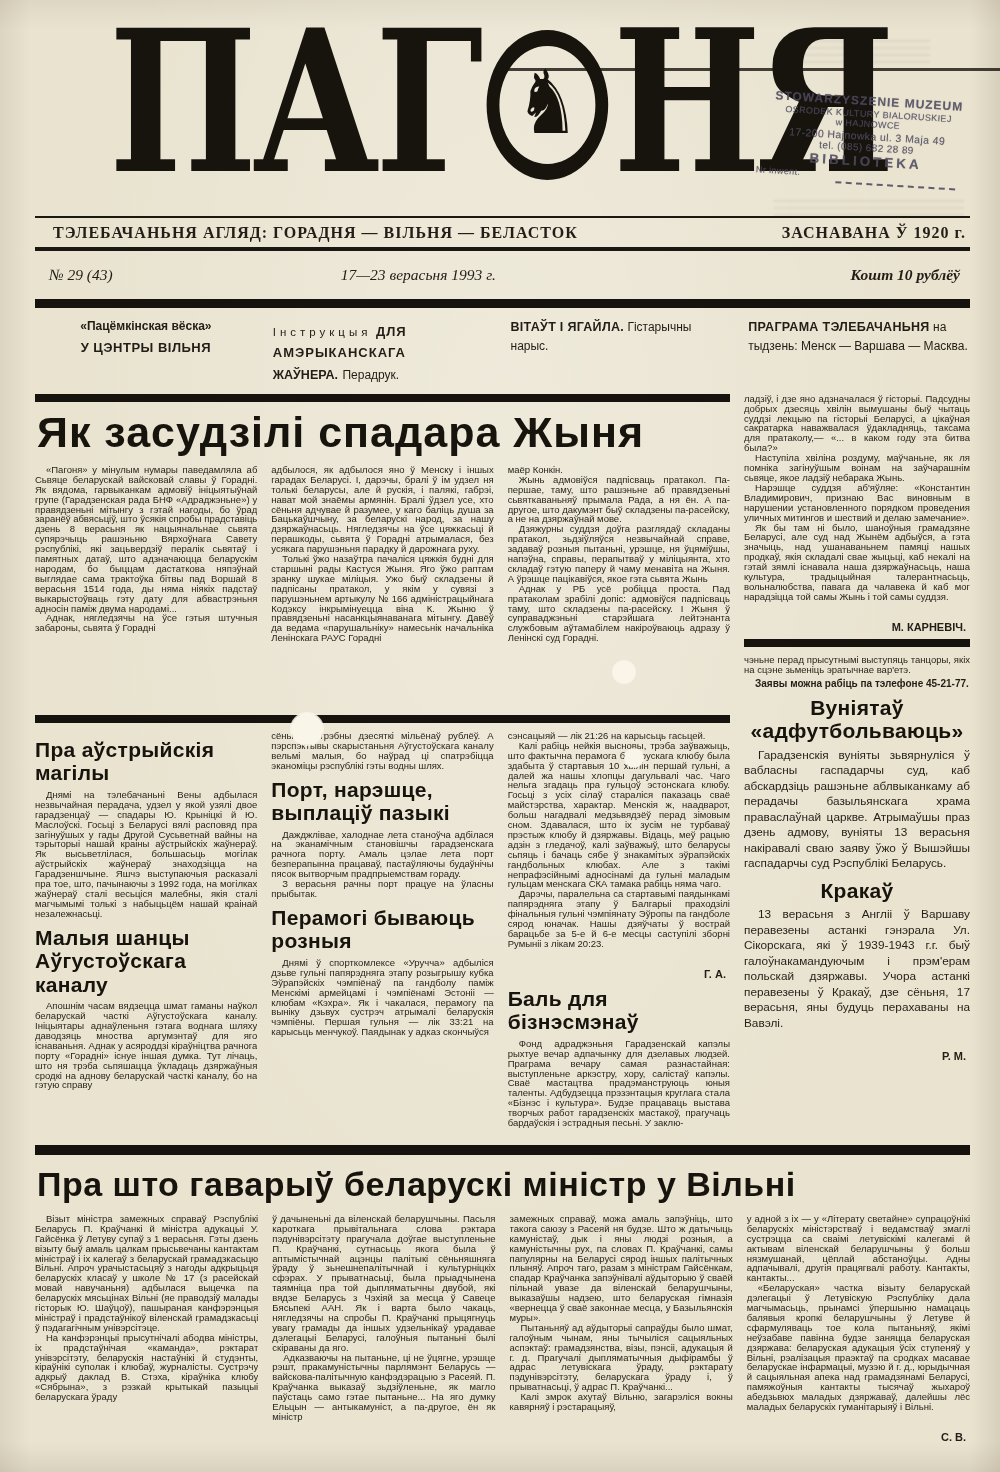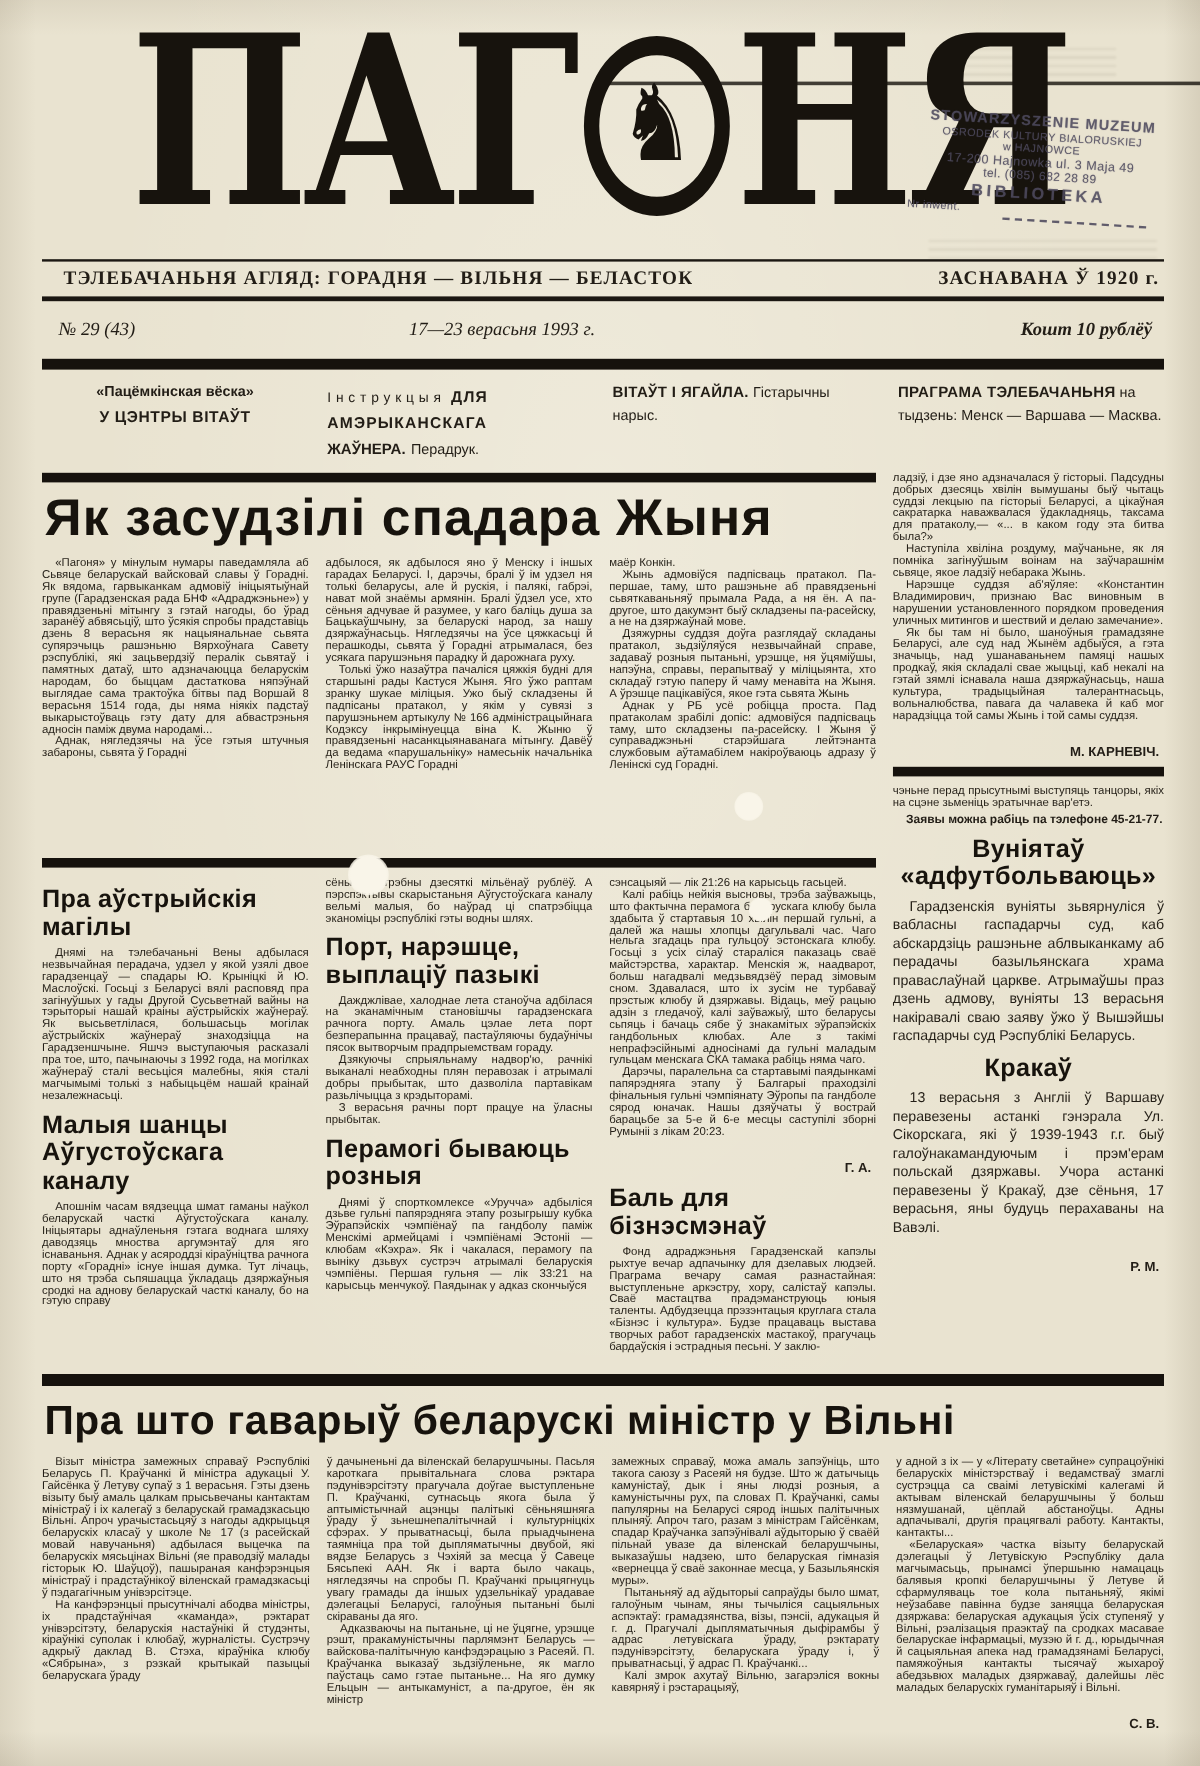--- a/index.html
+++ b/index.html
@@ -158,21 +158,21 @@
   <div class="issue-row">
     <span class="issue-no">№ 29 (43)</span>
     <span class="issue-date">17—23 верасьня 1993 г.</span>
     <span class="issue-price">Кошт 10 рублёў</span>
   </div>
   <div class="rule-thick"></div>
 
   <div class="teasers">
     <div class="teaser teaser-center">
       <div class="tz-quote">«Пацёмкінская вёска»</div>
-      <div class="tz-caps">У ЦЭНТРЫ ВІТАЎТ</div>
+      <div class="tz-caps">У ЦЭНТРЫ ВІЛЬНЯ</div>
     </div>
     <div class="teaser">
       <div class="tz-line"><span class="tz-spaced">Інструкцыя</span> <span class="tz-b">ДЛЯ</span></div>
       <div class="tz-line tz-b">АМЭРЫКАНСКАГА</div>
       <div class="tz-line"><b style="font-size:12.5px">ЖАЎНЕРА.</b> <span style="font-size:12px">Перадрук.</span></div>
     </div>
     <div class="teaser tz-inline">
       <b>ВІТАЎТ І ЯГАЙЛА.</b>
       <span>Гістарычны нарыс.</span>
     </div>
@@ -218,21 +218,20 @@
               <p class="para">Апошнім часам вядзецца шмат гаманы наўкол беларускай часткі Аўгустоўскага каналу. Ініцыятары аднаўленьня гэтага воднага шляху даводзяць мноства аргумэнтаў для яго існаваньня. Аднак у асяроддзі кіраўніцтва рачнога порту «Горадні» існуе іншая думка. Тут лічаць, што ня трэба сьпяшацца ўкладаць дзяржаўныя сродкі на аднову беларускай часткі каналу, бо на гэтую справу</p>
             </div>
         </div>
         <div class="colflow">
           <div class="cont">
               <p class="para">сёньня патрэбны дзесяткі мільёнаў рублёў. А пэрспэктывы скарыстаньня Аўгустоўскага каналу вельмі малыя, бо наўрад ці спатрэбіцца эканоміцы рэспублікі гэты водны шлях.</p>
             </div>
           <h3 class="art-title">Порт, нарэшце, выплаціў пазыкі</h3>
           <div>
               <p class="para">Дажджлівае, халоднае лета станоўча адбілася на эканамічным становішчы гарадзенскага рачнога порту. Амаль цэлае лета порт безперапынна працаваў, пастаўляючы будаўнічы пясок вытворчым прадпрыемствам гораду.</p>
-              <p class="para">Дзякуючы спрыяльнаму надвор'ю, рачнікі выканалі неабходны плян перавозак і атрымалі добры прыбытак, што дазволіла партавікам разьлічыцца з крэдыторамі.</p>
               <p class="para">З верасьня рачны порт працуе на ўласны прыбытак.</p>
             </div>
           <h3 class="art-title">Перамогі бываюць розныя</h3>
           <div>
               <p class="para">Днямі ў спорткомлексе «Уручча» адбыліся дзьве гульні папярэдняга этапу розыгрышу кубка Эўрапэйскіх чэмпіёнаў па гандболу паміж Менскімі армейцамі і чэмпіёнамі Эстоніі — клюбам «Кэхра». Як і чакалася, перамогу па выніку дзьвух сустрэч атрымалі беларускія чэмпіёны. Першая гульня — лік 33:21 на карысьць менчукоў. Паядынак у адказ скончыўся</p>
             </div>
         </div>
         <div class="colflow">
           <div class="cont">
               <p class="para">сэнсацыяй — лік 21:26 на карысьць гасьцей.</p>

